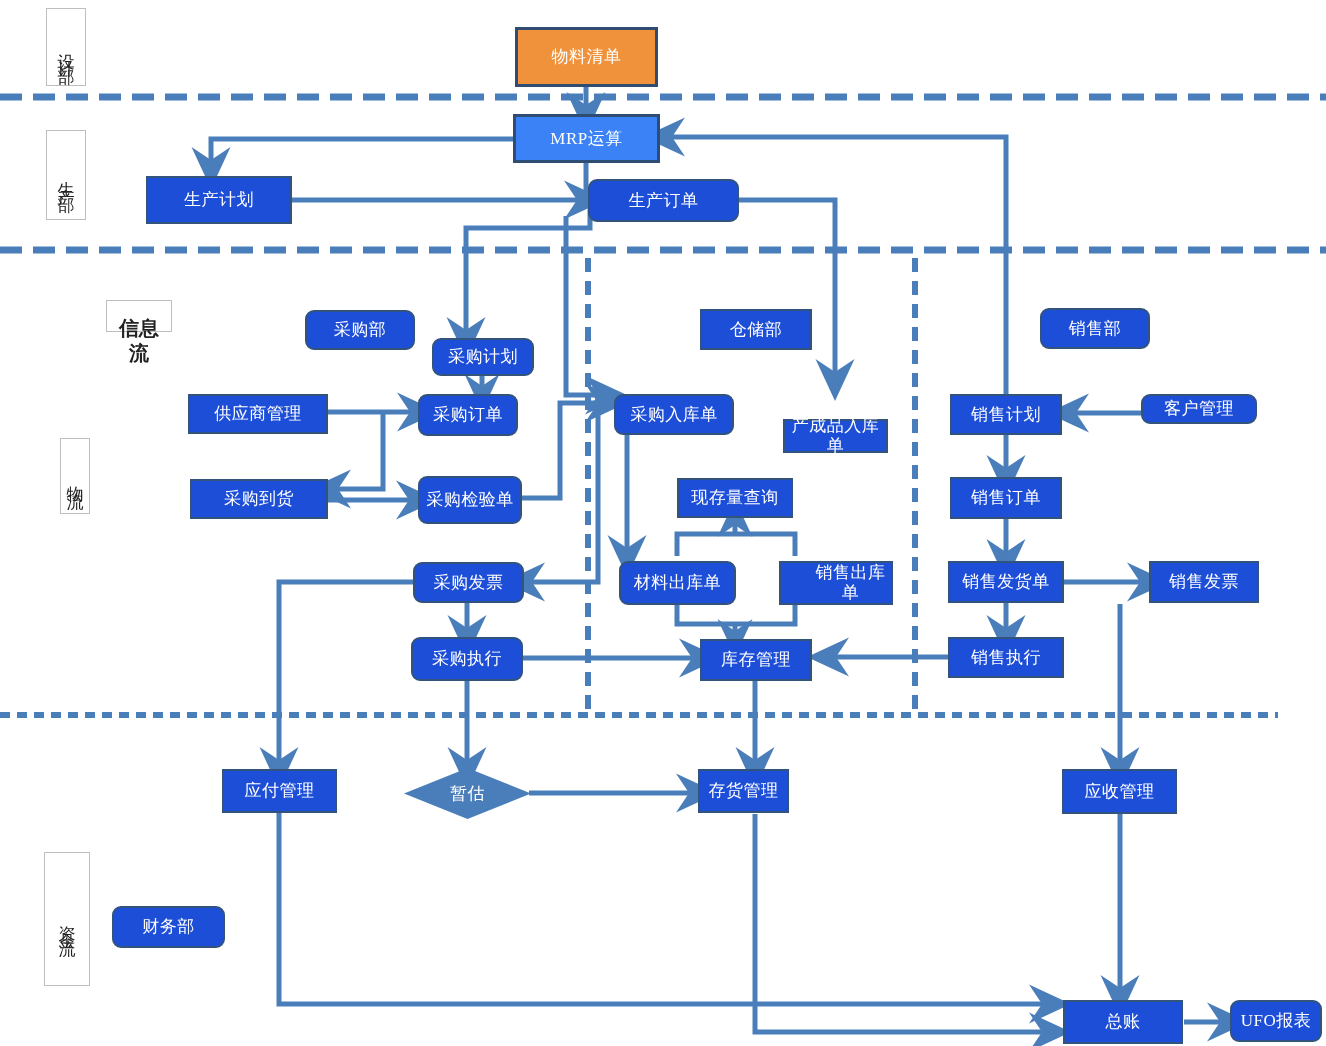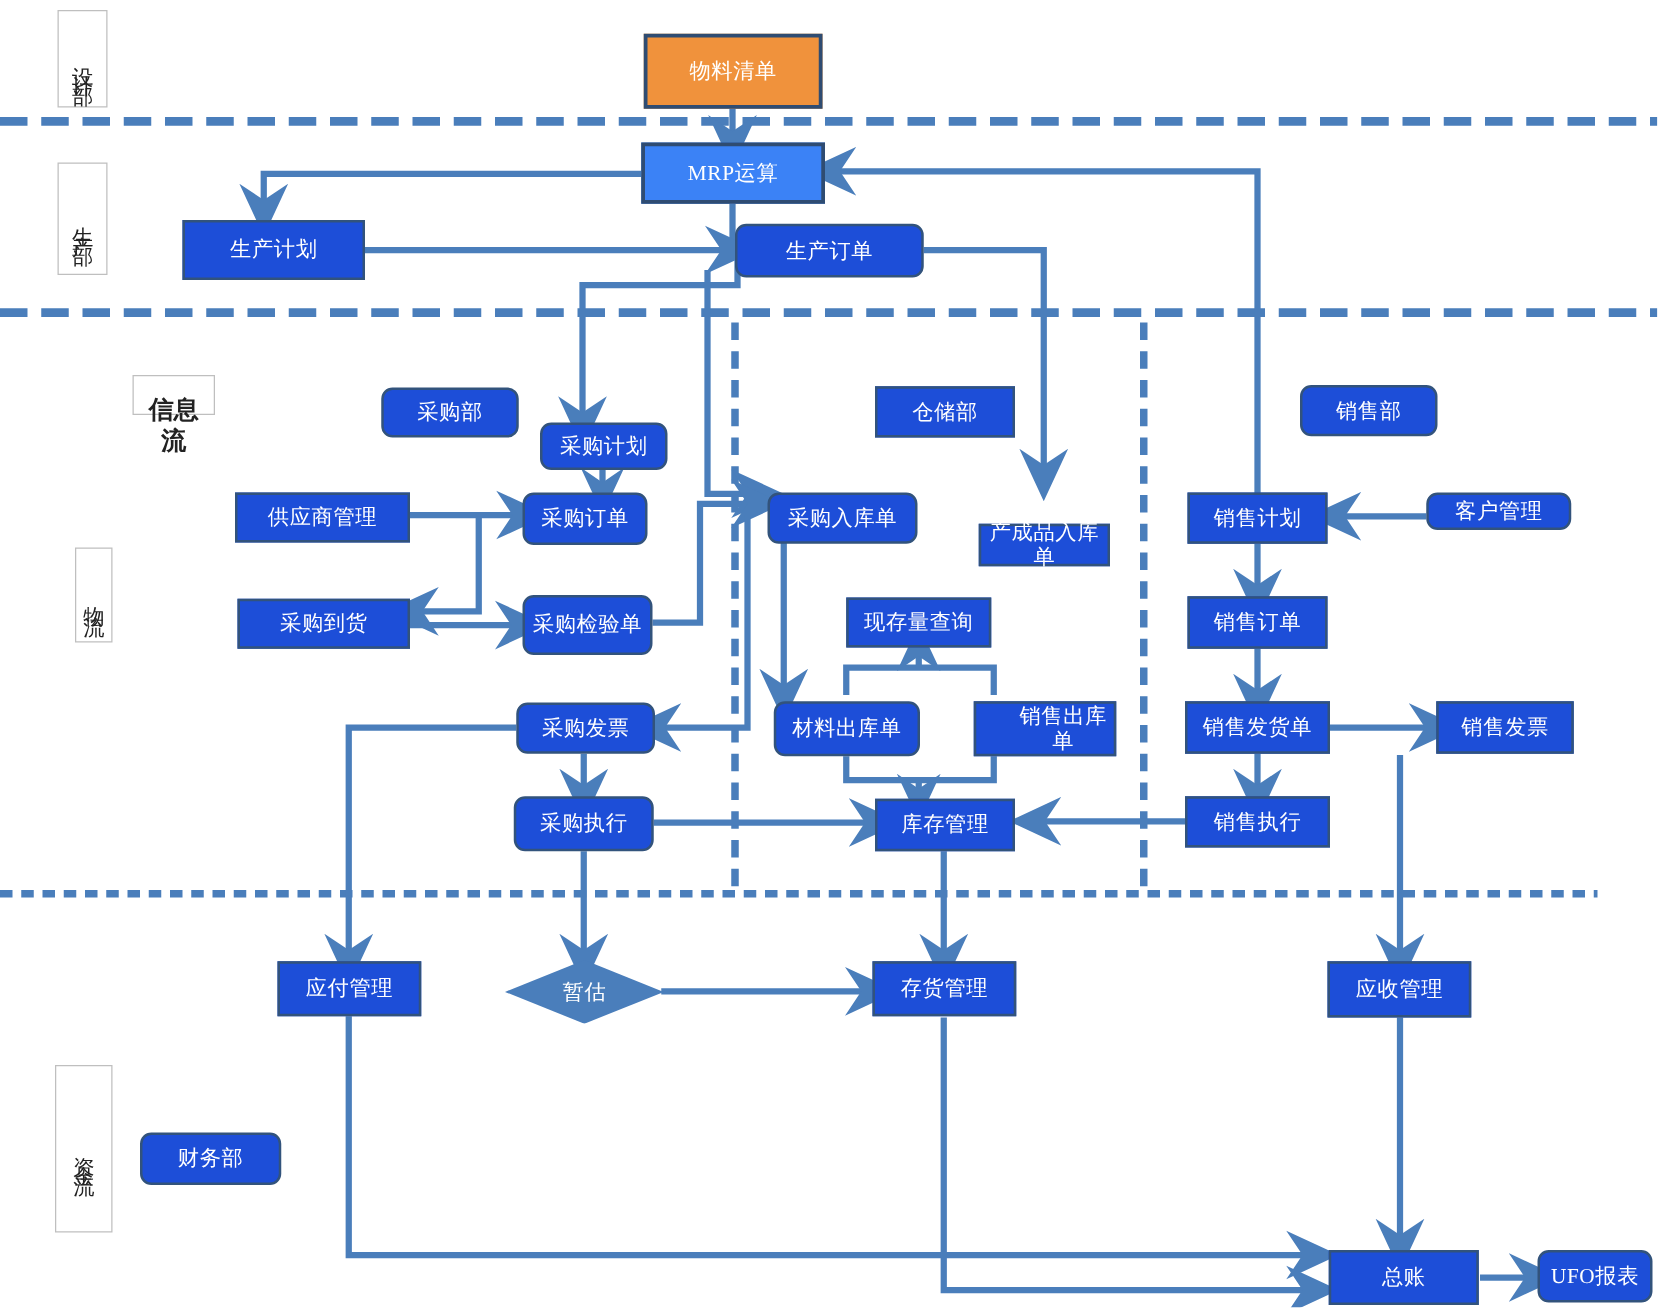--- a/index.html
+++ b/index.html
@@ -322,21 +322,21 @@
 
   <div class="node" style="left:222px; top:769px; width:115px; height:44px;">
     <span>应付管理</span>
   </div>
 
   <div class="node diamond" style="left:404px; top:768px; width:127px; height:51px; border:none;">
     <span class="diamond-shape"></span>
     <span class="diamond-label">暂估</span>
   </div>
 
-  <div class="node" style="left:698px; top:769px; width:115px; height:44px;">
+  <div class="node" style="left:698px; top:769px; width:91px; height:44px;">
     <span>存货管理</span>
   </div>
 
   <div class="node" style="left:1062px; top:769px; width:115px; height:45px;">
     <span>应收管理</span>
   </div>
 
   <div class="node rounded" style="left:112px; top:906px; width:113px; height:42px;">
     <span>财务部</span>
   </div>

